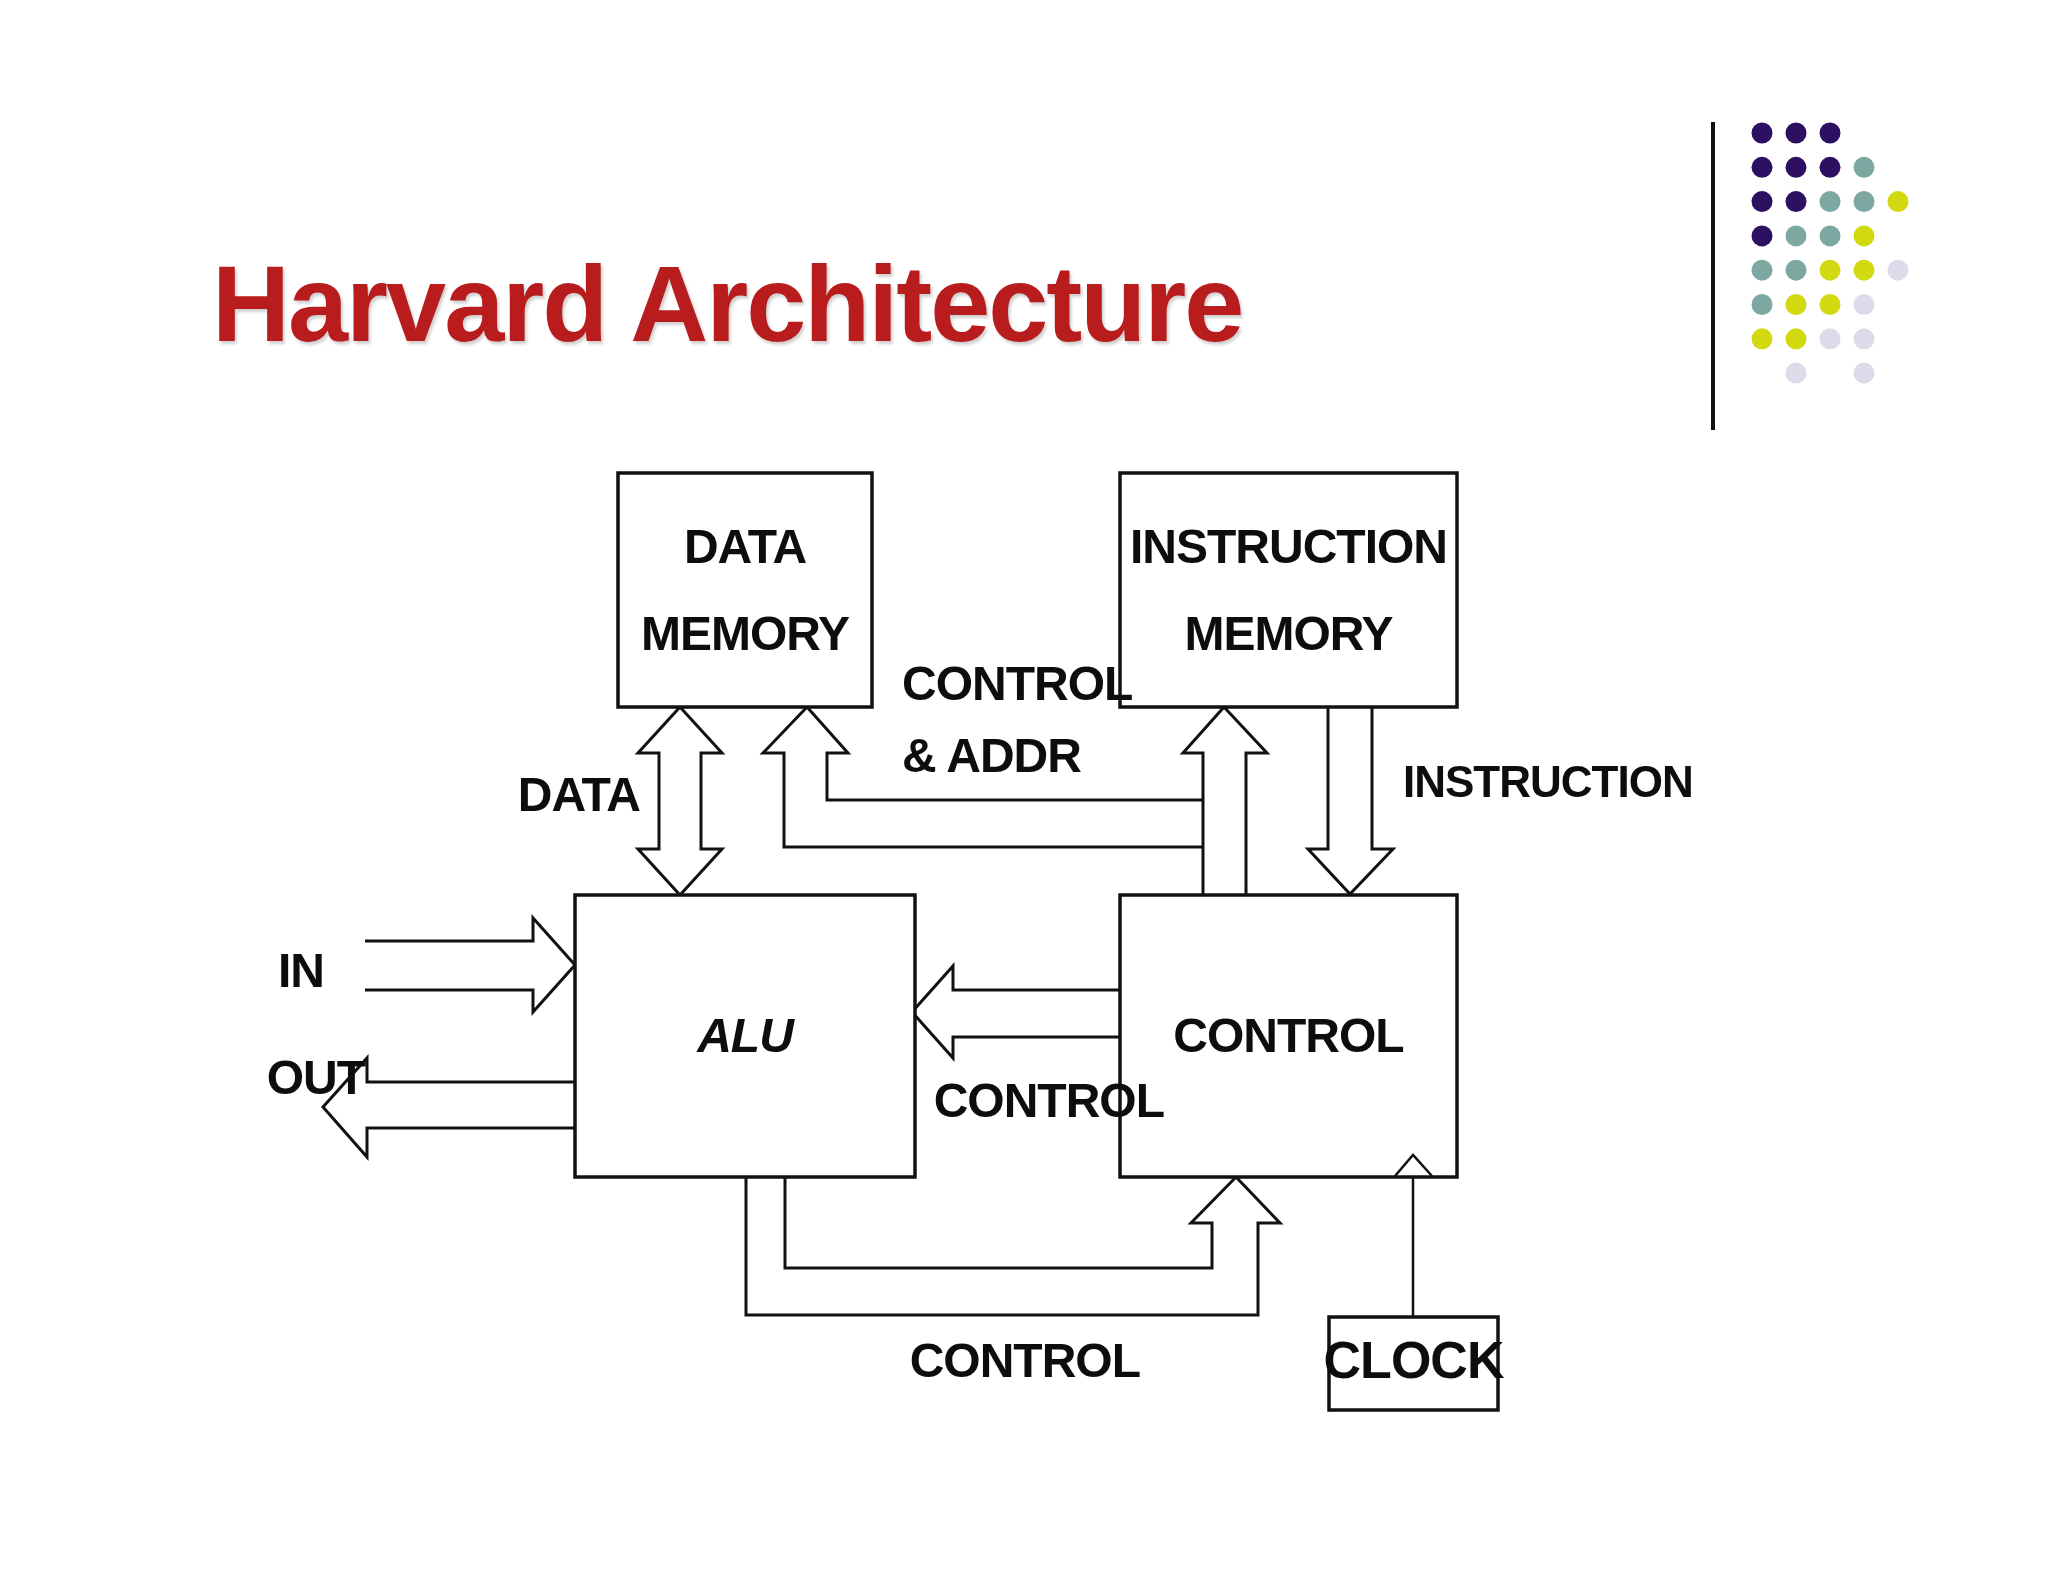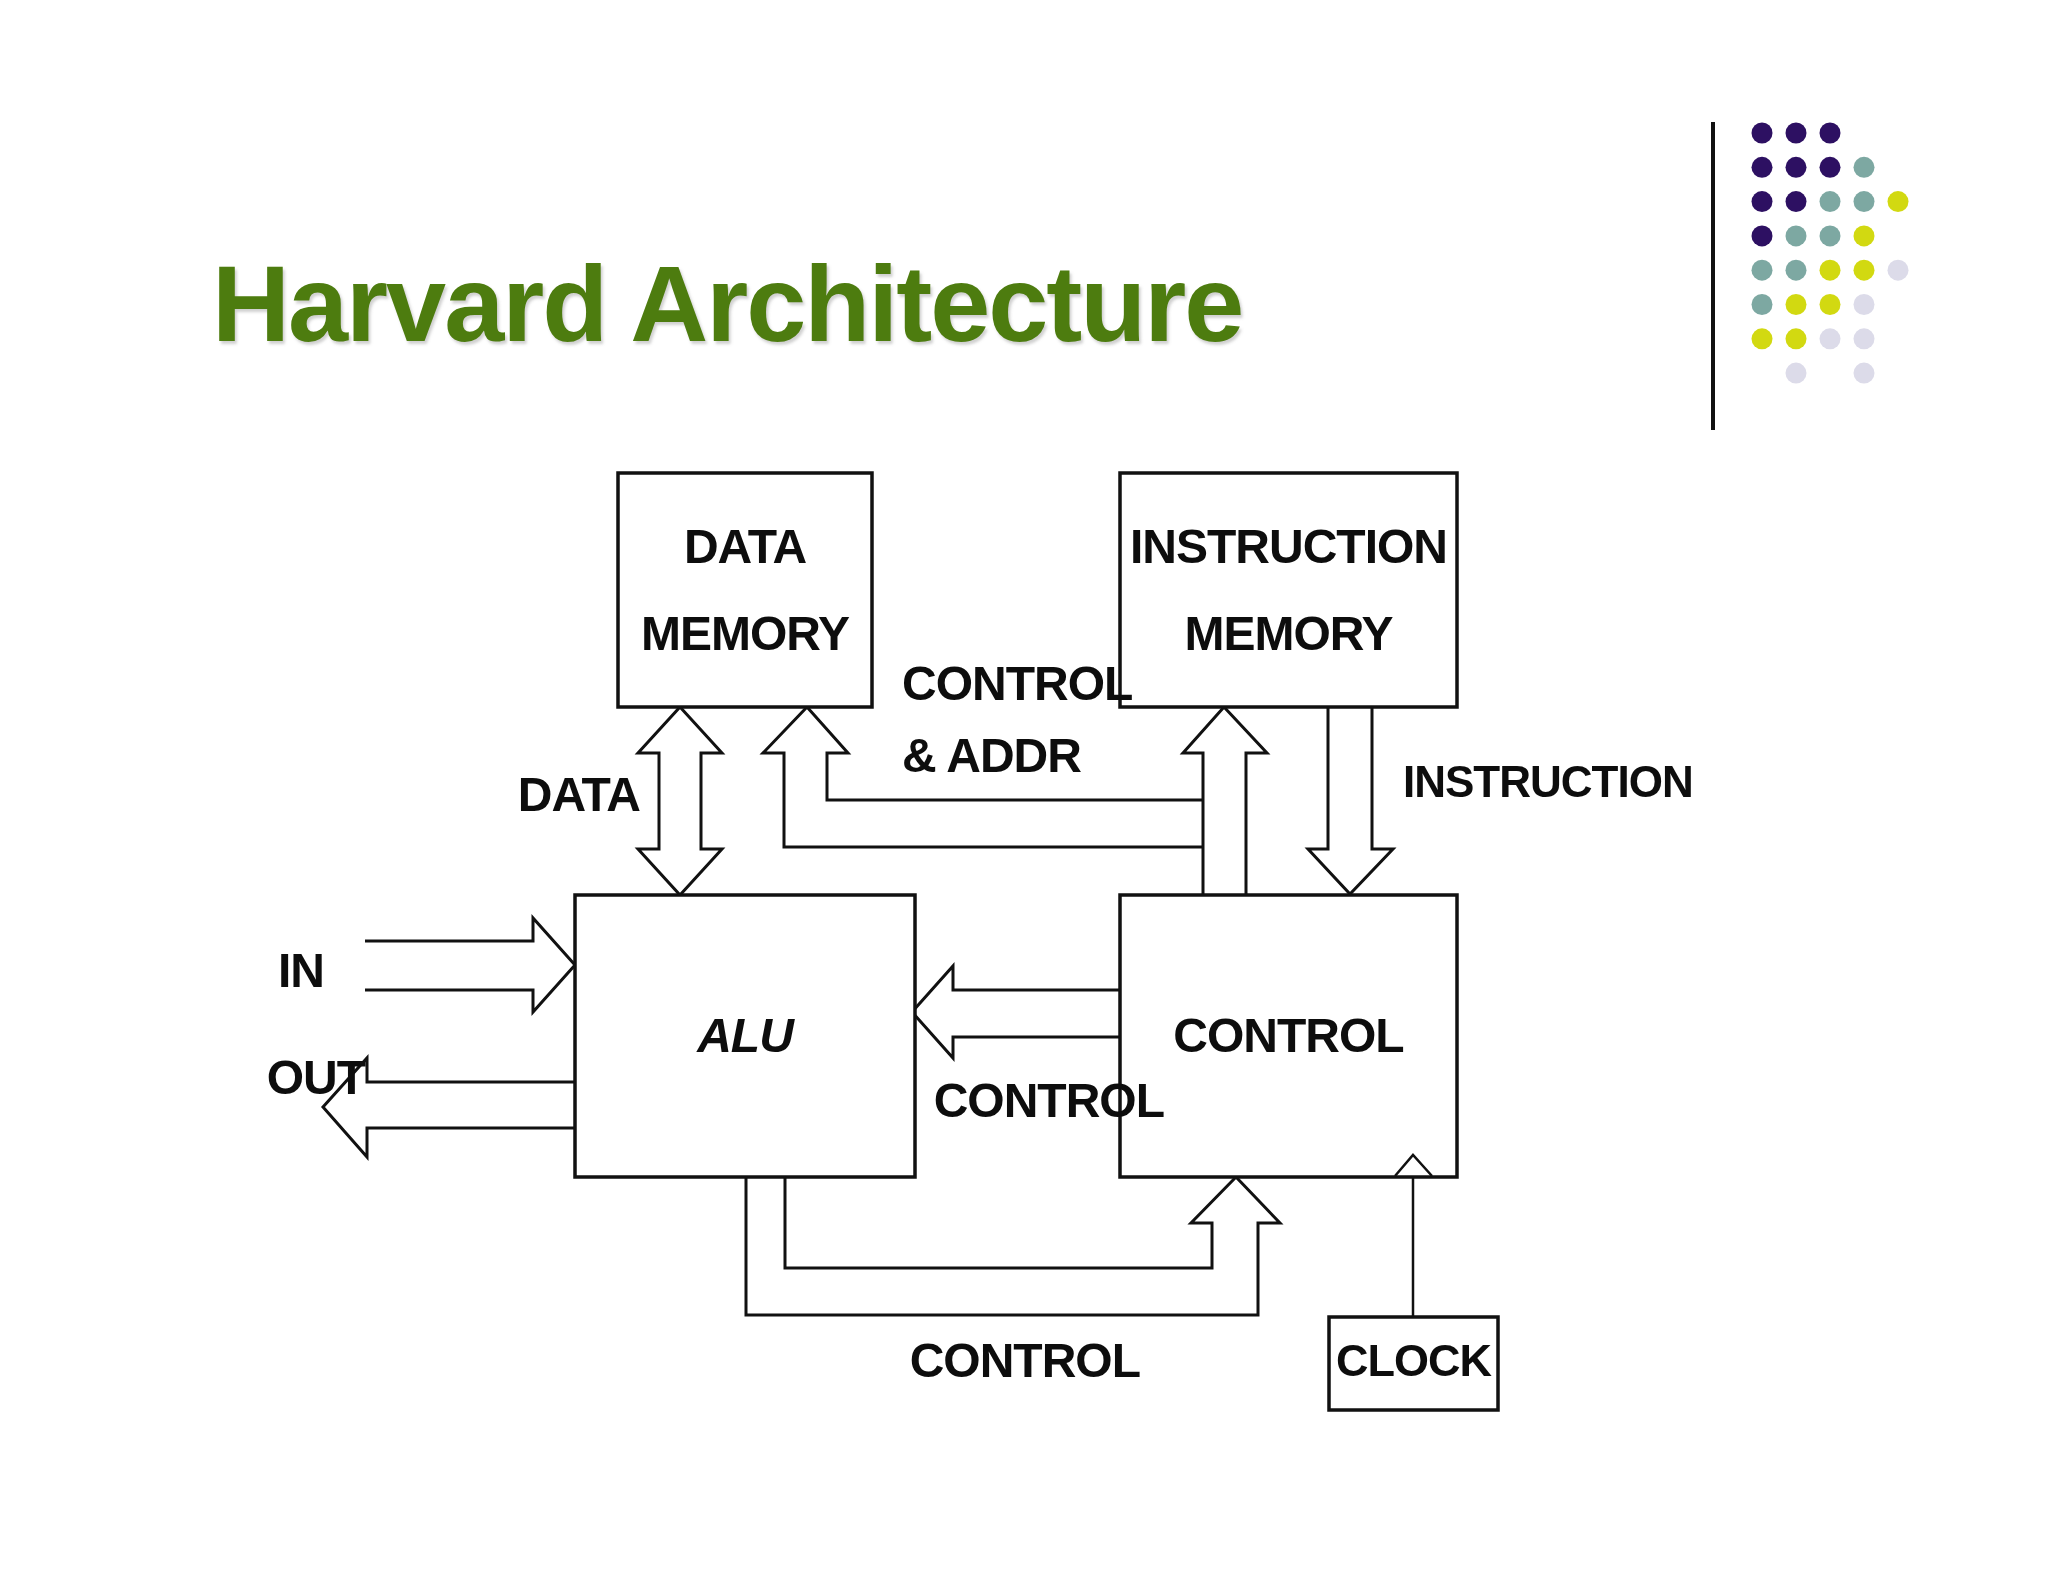--- a/index.html
+++ b/index.html
@@ -46,21 +46,21 @@
     line-height:1.82;
   }
   .center{text-align:right;}
   .right{text-align:right;}
 </style>
 </head>
 <body>
 
 <div class="slide">
 
-  <h1 class="title" style="color: #4d7c0f;">Harvard Architecture</h1>
+  <h1 class="title" style="color: #b91c1c;">Harvard Architecture</h1>
 
   <svg class="diagram" viewBox="0 0 2048 1582">
 
     <g>
       <line x1="1713" y1="122" x2="1713" y2="430" stroke="#111111" stroke-width="4"></line>
       <g id="dots-group">
           <circle cx="1762" cy="133" r="10.5" fill="#2d1062"></circle>
           <circle cx="1796" cy="133" r="10.5" fill="#2d1062"></circle>
           <circle cx="1830" cy="133" r="10.5" fill="#2d1062"></circle>
           <circle cx="1762" cy="167.3" r="10.5" fill="#2d1062"></circle>
@@ -132,21 +132,21 @@
   <div class="boxlabel" style="left:618px;top:473px;width:254px;height:234px;">
     <span>DATA</span>
     <span>MEMORY</span>
   </div>
   <div class="boxlabel" style="left:1120px;top:473px;width:337px;height:234px;">
     <span>INSTRUCTION</span>
     <span>MEMORY</span>
   </div>
   <div class="boxlabel" style="left:575px;top:895px;width:340px;height:282px;font-style:italic;">ALU</div>
   <div class="boxlabel" style="left:1120px;top:895px;width:337px;height:282px;">CONTROL</div>
-  <div class="boxlabel" style="left:1329px;top:1317px;width:169px;height:87px;font-size:45px;">CLOCK</div>
+  <div class="boxlabel" style="left:1329px;top:1317px;width:169px;height:87px;font-size:52px;">CLOCK</div>
 
   <div class="dlabel right" style="left:440px;top:771px;width:200px;">DATA</div>
   <div class="dlabel" style="left:902px;top:648px;line-height:72px;">
     <div>CONTROL</div>
     <div>&amp; ADDR</div>
   </div>
   <div class="dlabel" style="left:1403px;top:760px;font-size:44px;">INSTRUCTION</div>
   <div class="dlabel center" style="left:864px;top:1077px;width:300px;">CONTROL</div>
   <div class="dlabel center" style="left:820px;top:1337px;width:320px;">CONTROL</div>
   <div class="dlabel center" style="left:164px;top:947px;width:160px;">IN</div>

